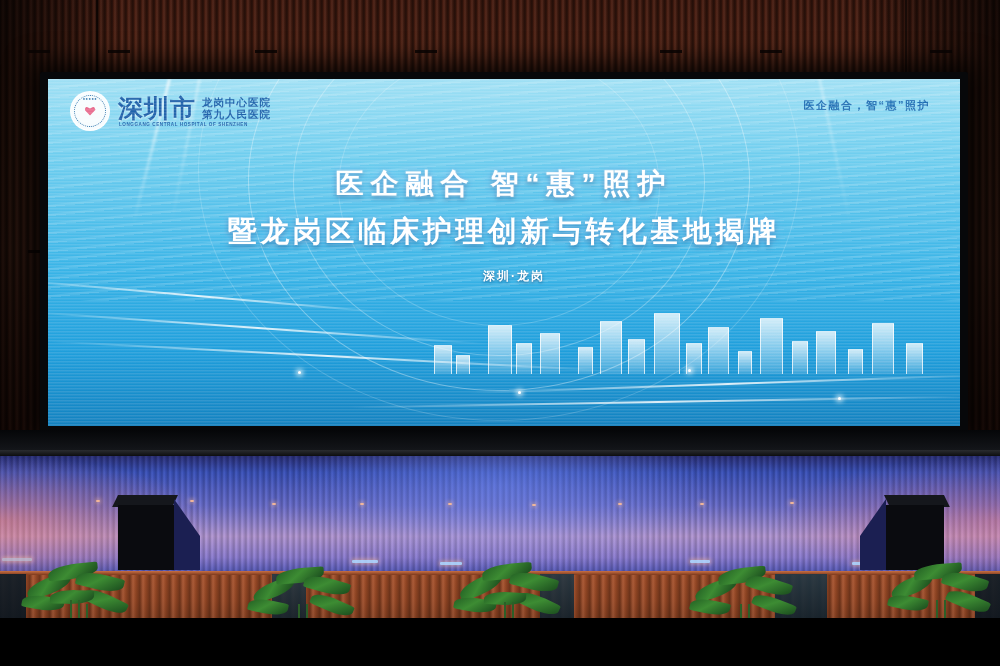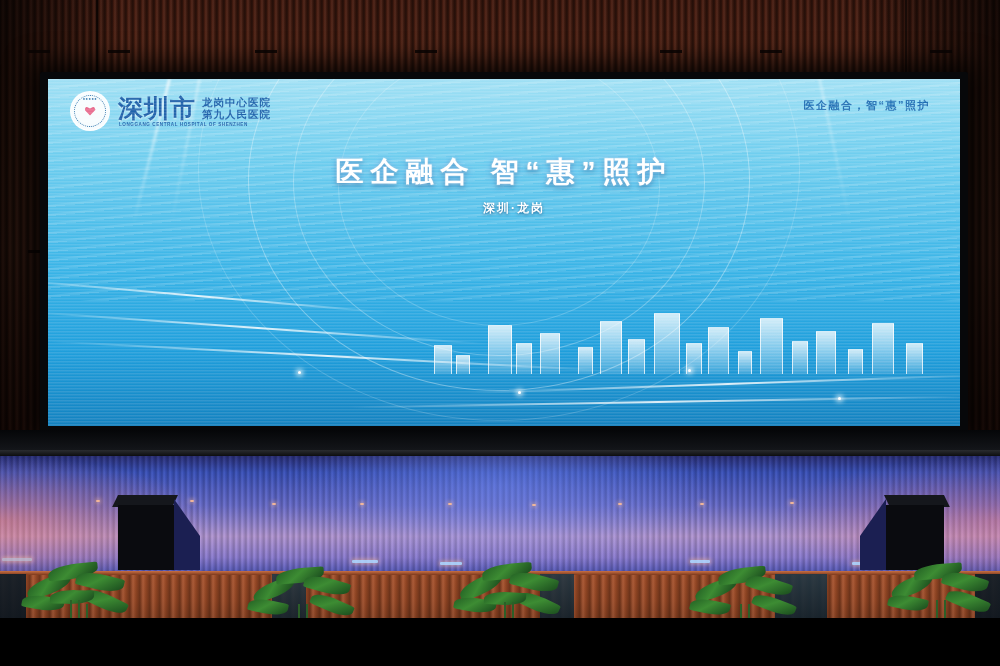--- a/index.html
+++ b/index.html
@@ -85,21 +85,21 @@
   .logo-en{font-size:4.6px;color:#1f5fa8;letter-spacing:.55px;
     margin-top:1px;margin-left:1px;white-space:nowrap;font-weight:bold;}
 
   .slogan{position:absolute;right:30px;top:19px;font-size:11px;font-weight:bold;
     color:#1763ad;letter-spacing:1.5px;opacity:.92;}
 
   .titles{position:absolute;left:0;right:0;top:74px;text-align:center;}
   .t1{font-size:28px;font-weight:bold;color:#fff;letter-spacing:7px;
     text-shadow:0 0 10px rgba(120,200,255,.95),0 2px 5px rgba(10,70,120,.8),
       0 0 2px rgba(255,255,255,.9);
-    margin-bottom:9px;}
+    margin-bottom:9px;margin-top:12px;}
   .t2{font-size:28px;font-weight:bold;color:#fff;letter-spacing:5px;
     text-shadow:0 0 10px rgba(120,200,255,.95),0 2px 5px rgba(10,70,120,.8);
     margin-bottom:8px;}
   .t3{font-size:29px;font-weight:bold;color:#fff;letter-spacing:3.5px;
     text-shadow:0 0 10px rgba(120,200,255,.95),0 2px 5px rgba(10,70,120,.8);
     margin-bottom:16px;}
   .t-date{font-size:12.5px;font-weight:bold;color:#fff;letter-spacing:2px;
     text-shadow:0 1px 3px rgba(10,70,120,.85);margin-bottom:3px;}
   .t-place{font-size:12px;font-weight:bold;color:#fff;letter-spacing:2px;
     text-shadow:0 1px 3px rgba(10,70,120,.85);padding-left:20px;}
@@ -247,20 +247,21 @@
           </span>
         </div>
         <span class="logo-en">LONGGANG CENTRAL HOSPITAL OF SHENZHEN</span>
       </div>
     </div>
 
     <div class="slogan">医企融合，智“惠”照护</div>
 
     <div class="titles">
       <div class="t1">医企融合  智“惠”照护</div>
+      <div class="t3">暨龙岗区临床护理创新与转化基地揭牌</div>
       <div class="t-place">深圳·龙岗</div>
     </div>
 
     <div class="scanlines"></div>
   </div>
 
   <div class="underband"></div>
   <div class="underband-edge"></div>
 
   <div class="stagewall"></div>

